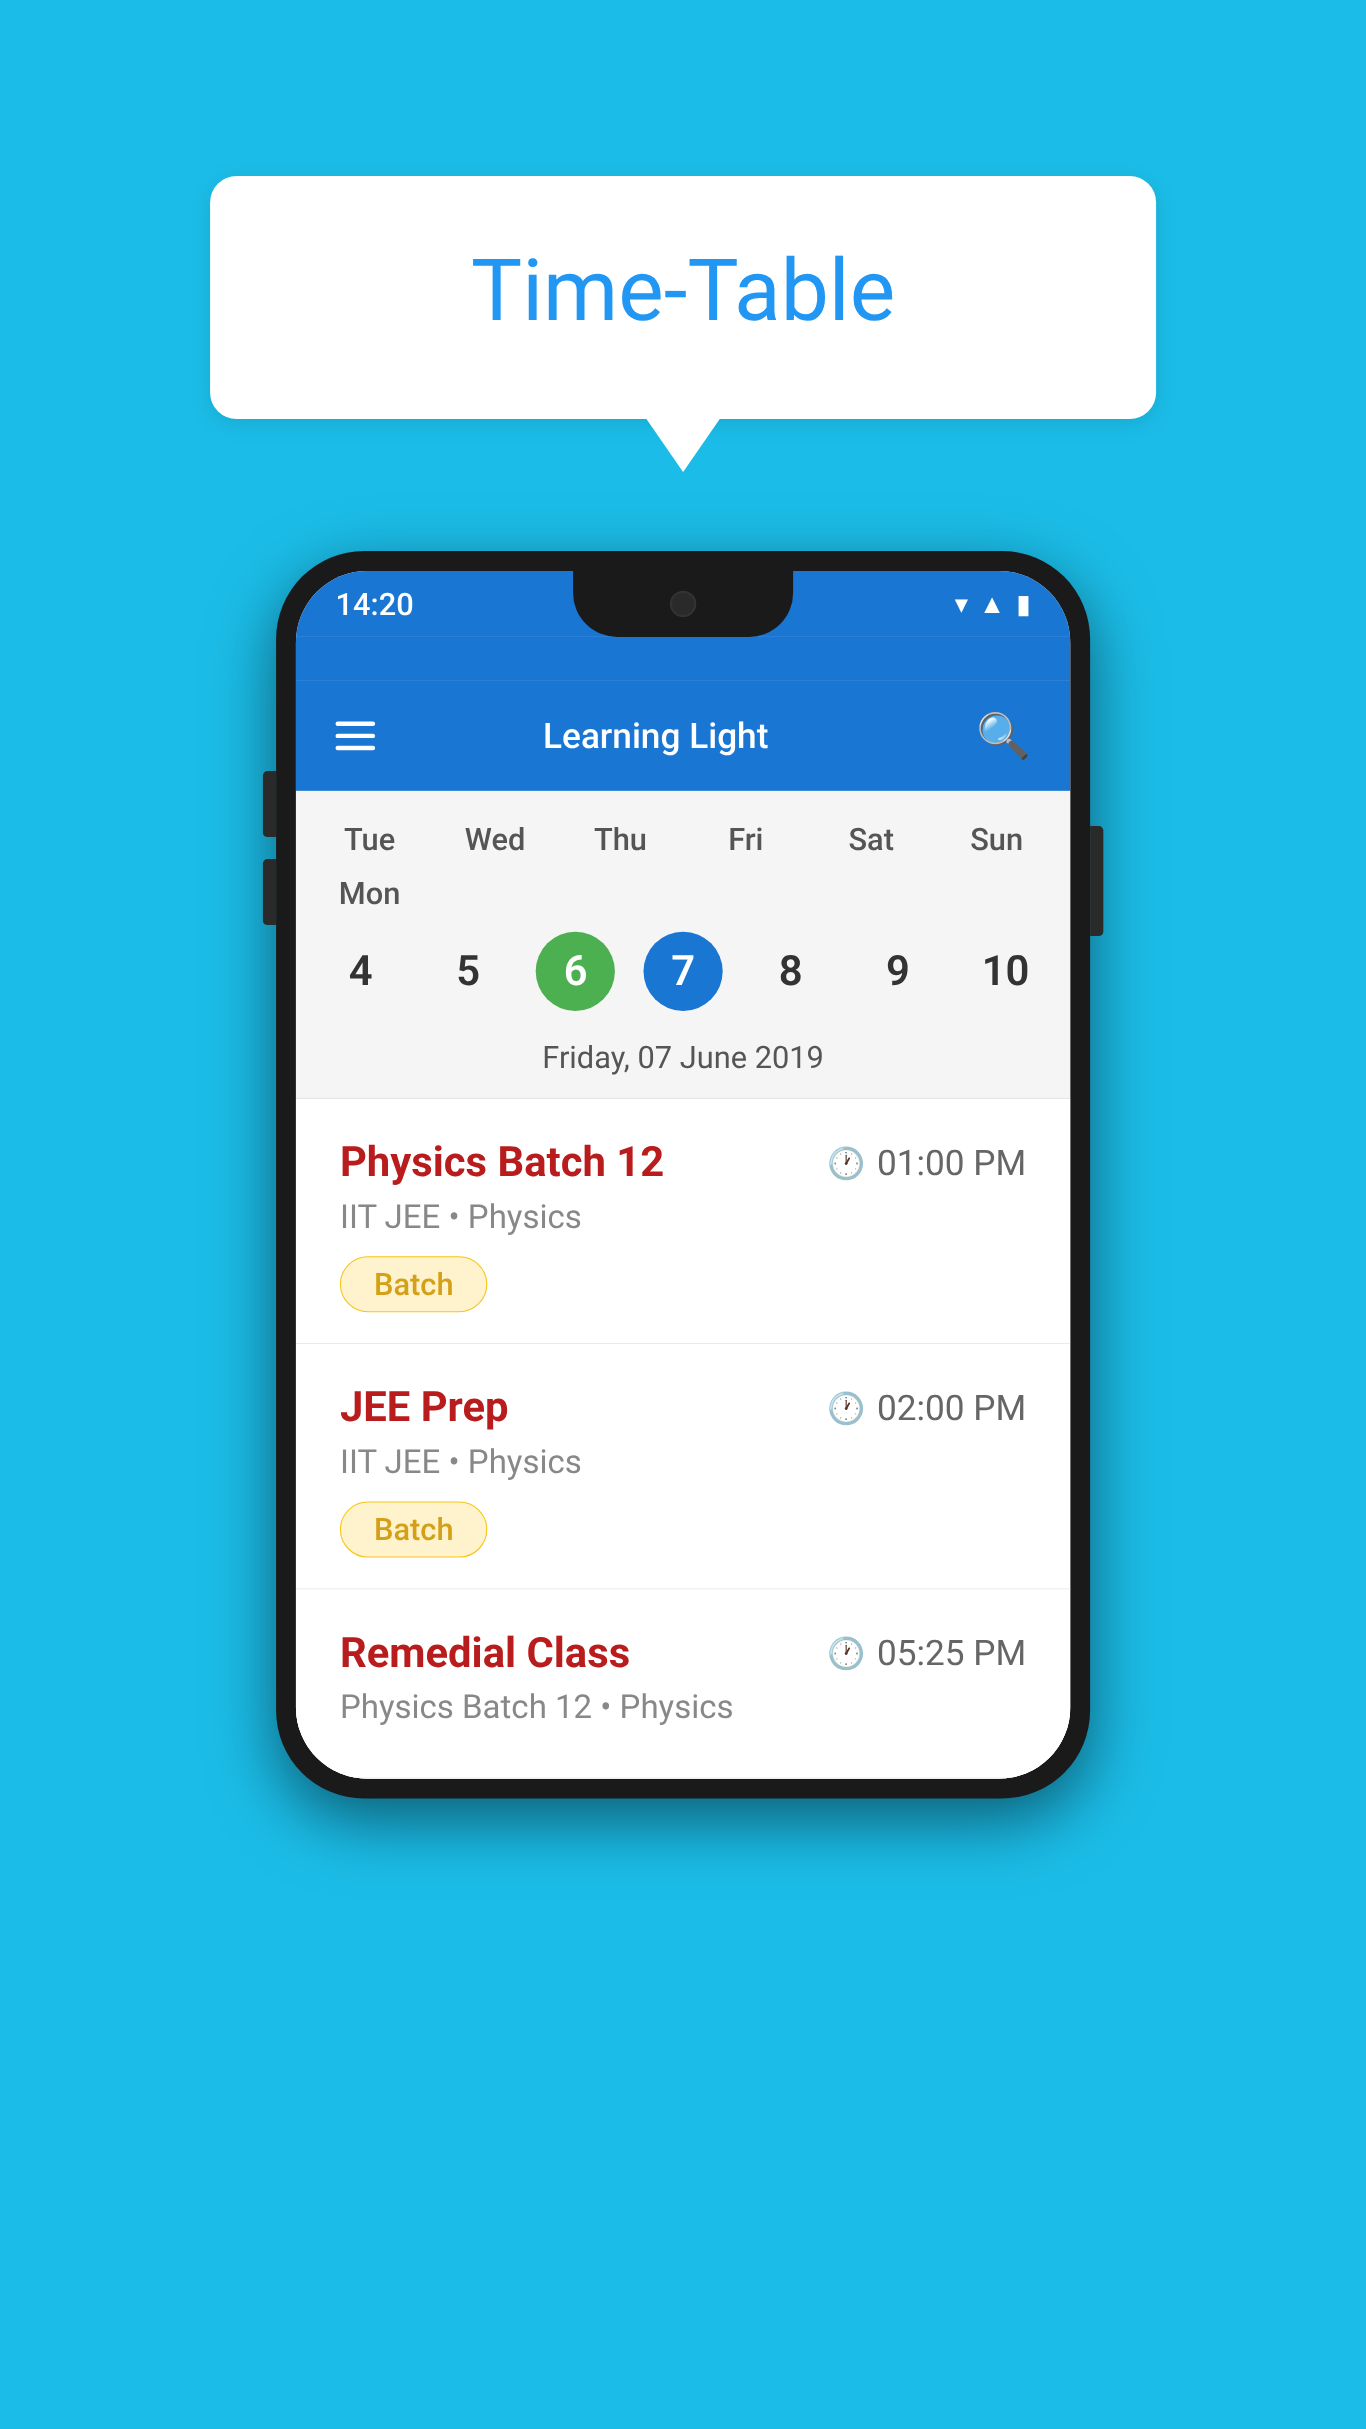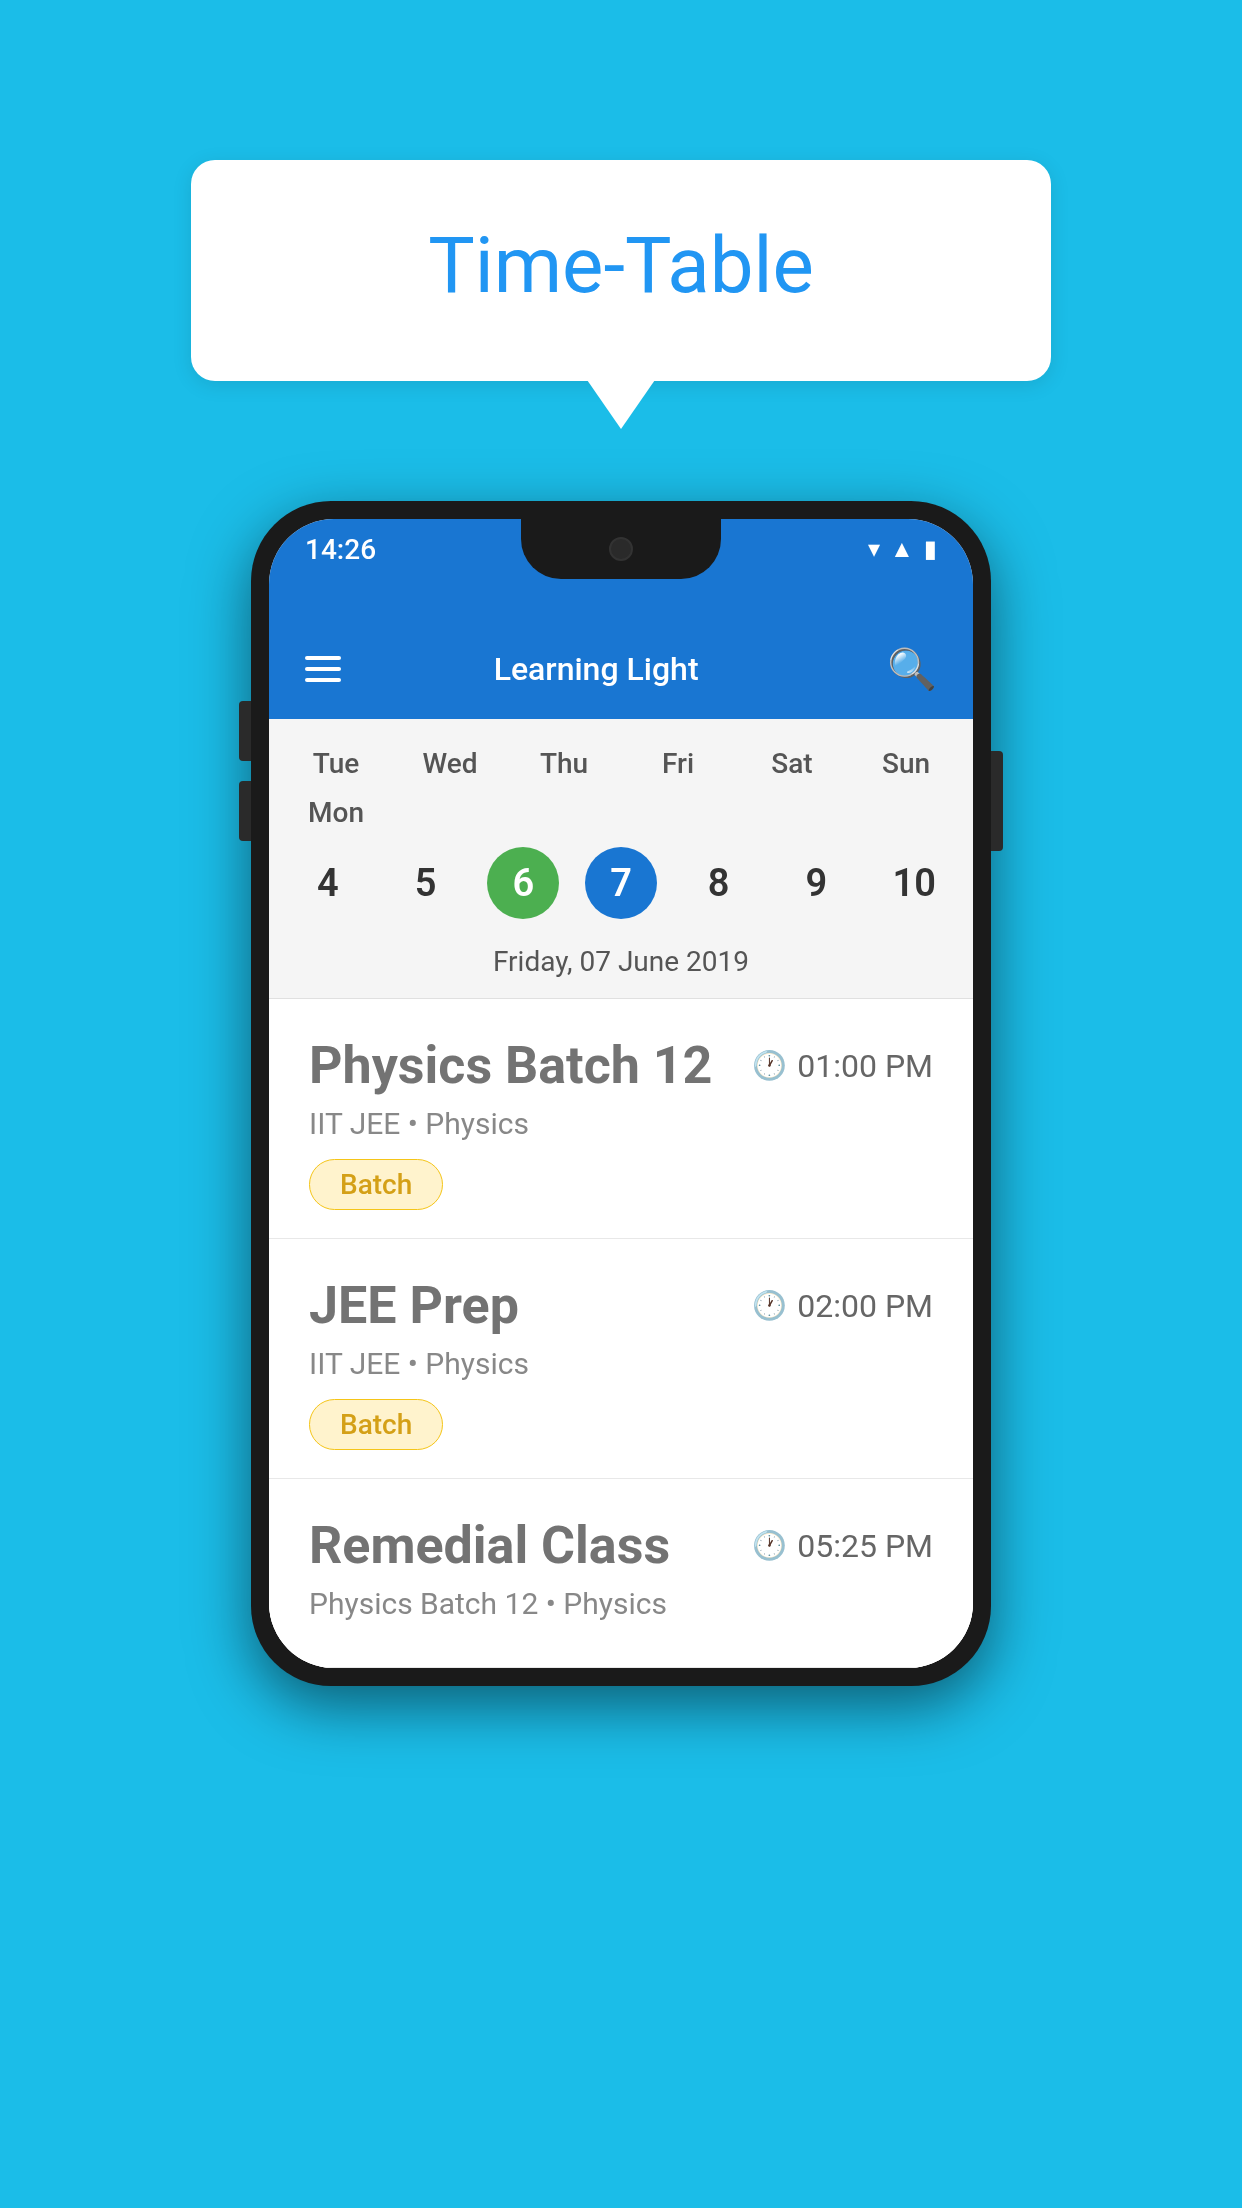--- a/index.html
+++ b/index.html
@@ -220,23 +220,23 @@
       padding: 36px 40px 28px;
       border-bottom: 1px solid #e8e8e8;
     }
     .class-header {
       display: flex;
       justify-content: space-between;
       align-items: center;
       margin-bottom: 10px;
     }
     .class-name {
-      font-size: 52px;
+      font-size: 38px;
       font-weight: 700;
-      color: #737373;
+      color: #b91c1c;
     }
     .class-time {
       font-size: 32px;
       color: #666;
       display: flex;
       align-items: center;
       gap: 10px;
     }
     .clock-icon {
       font-size: 28px;
@@ -300,21 +300,21 @@
     <div class="phone-btn-left2"></div>
     <div class="phone-btn-right"></div>
 
     <div class="phone-notch-area">
       <div class="phone-camera"></div>
     </div>
 
     <div class="phone-screen">
 
       <div class="status-bar">
-        <span class="status-time">14:26</span>
+        <span class="status-time">14:20</span>
         <div class="status-icons">
           <span class="status-icon">▾</span>
           <span class="status-icon">▲</span>
           <span class="status-icon">▮</span>
         </div>
       </div>
 
       <div style="height: 40px; background: #1976D2;"></div>
 
       <div class="app-bar">

